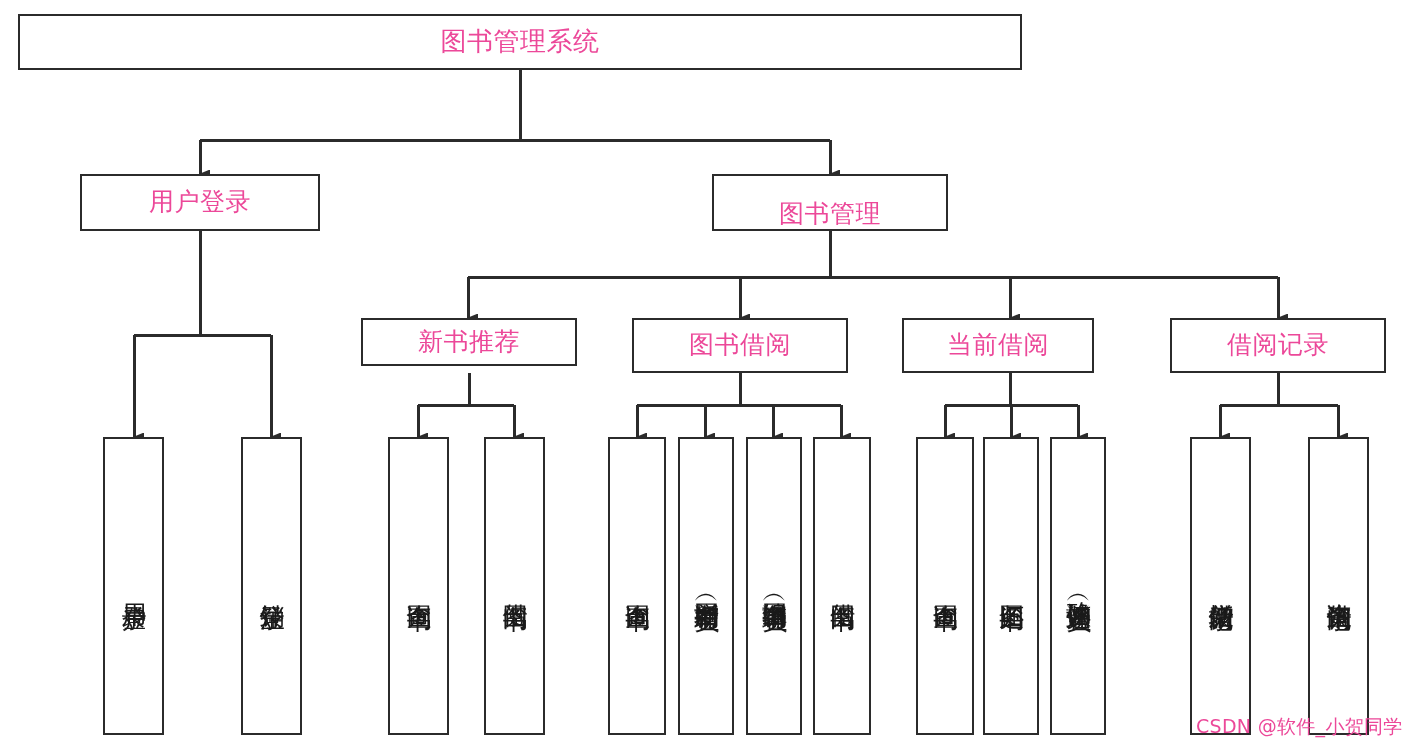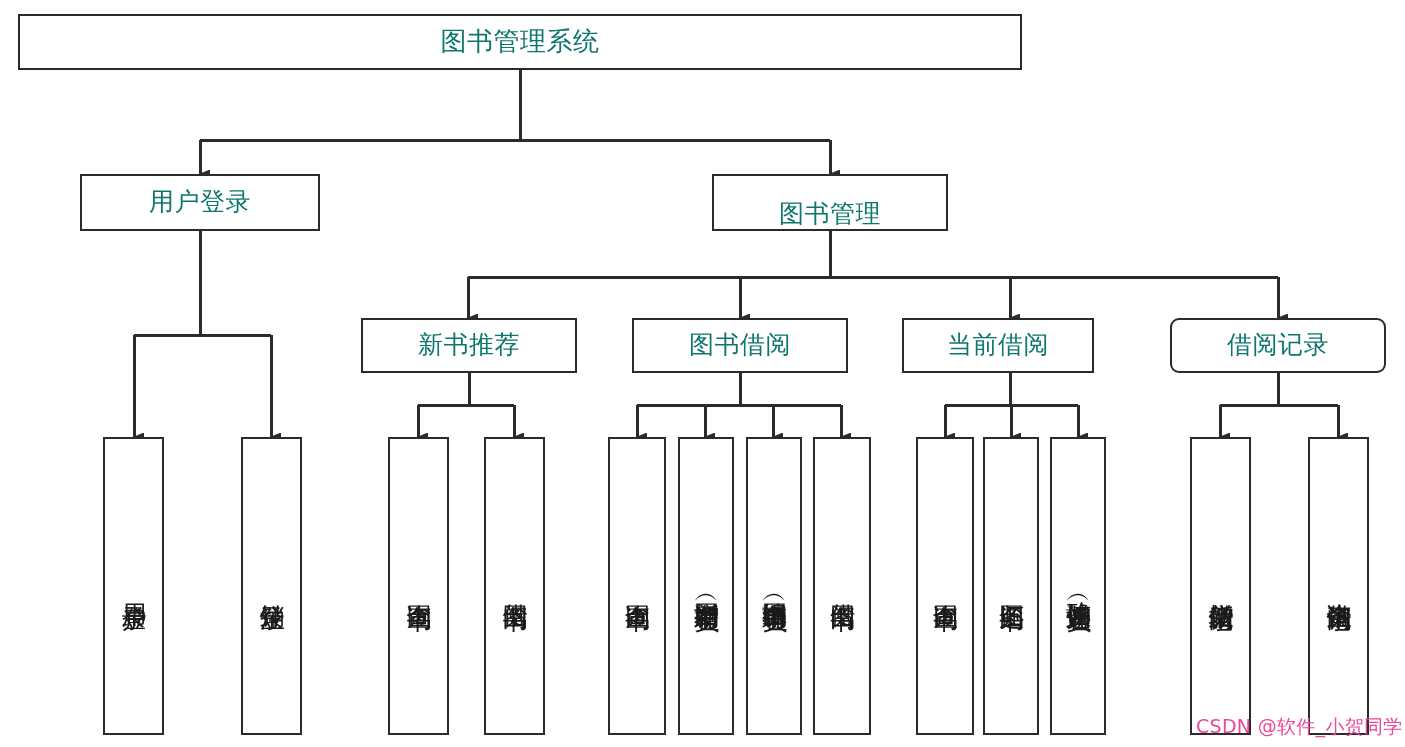--- a/index.html
+++ b/index.html
@@ -31,21 +31,21 @@
     background: #ffffff;
     border: 2px solid #2b2b2b;
     display: flex;
     align-items: center;
     justify-content: center;
     overflow: hidden;
   }
   .node-label-h {
     font-size: 25px;
     line-height: 1.15;
-    color: #0f766e;
+    color: #ec4899;
     letter-spacing: 0.5px;
     white-space: nowrap;
     text-align: center;
   }
   .node-label-v {
     font-size: 25px;
     line-height: 1.22;
     color: #1a1a1a;
     writing-mode: vertical-rl;
     text-orientation: upright;
@@ -115,30 +115,30 @@
     <span class="node-label-h">图书管理系统</span>
   </div>
 
   <div class="node-box" style="left: 80px; top: 174px; width: 240px; height: 57px;">
     <span class="node-label-h">用户登录</span>
   </div>
   <div class="node-box" style="left: 712px; top: 174px; width: 236px; height: 57px; align-items: flex-end;">
     <span class="node-label-h">图书管理</span>
   </div>
 
-  <div class="node-box" style="left: 361px; top: 318px; width: 216px; height: 55px;">
+  <div class="node-box" style="left: 361px; top: 318px; width: 216px; height: 48px;">
     <span class="node-label-h">新书推荐</span>
   </div>
   <div class="node-box" style="left: 632px; top: 318px; width: 216px; height: 55px; justify-content: center;">
     <span class="node-label-h">图书借阅</span>
   </div>
   <div class="node-box" style="left: 902px; top: 318px; width: 192px; height: 55px;">
     <span class="node-label-h">当前借阅</span>
   </div>
-  <div class="node-box" style="left: 1170px; top: 318px; width: 216px; height: 55px; border-radius: 9px;">
+  <div class="node-box" style="left: 1170px; top: 318px; width: 216px; height: 55px;">
     <span class="node-label-h">借阅记录</span>
   </div>
 
   <div class="node-box" style="left: 103px; top: 437px; width: 61px; height: 298px;">
     <span class="node-label-v">用户登录</span>
   </div>
   <div class="node-box" style="left: 241px; top: 437px; width: 61px; height: 298px;">
     <span class="node-label-v">注销登录</span>
   </div>
   <div class="node-box" style="left: 388px; top: 437px; width: 61px; height: 298px;">

